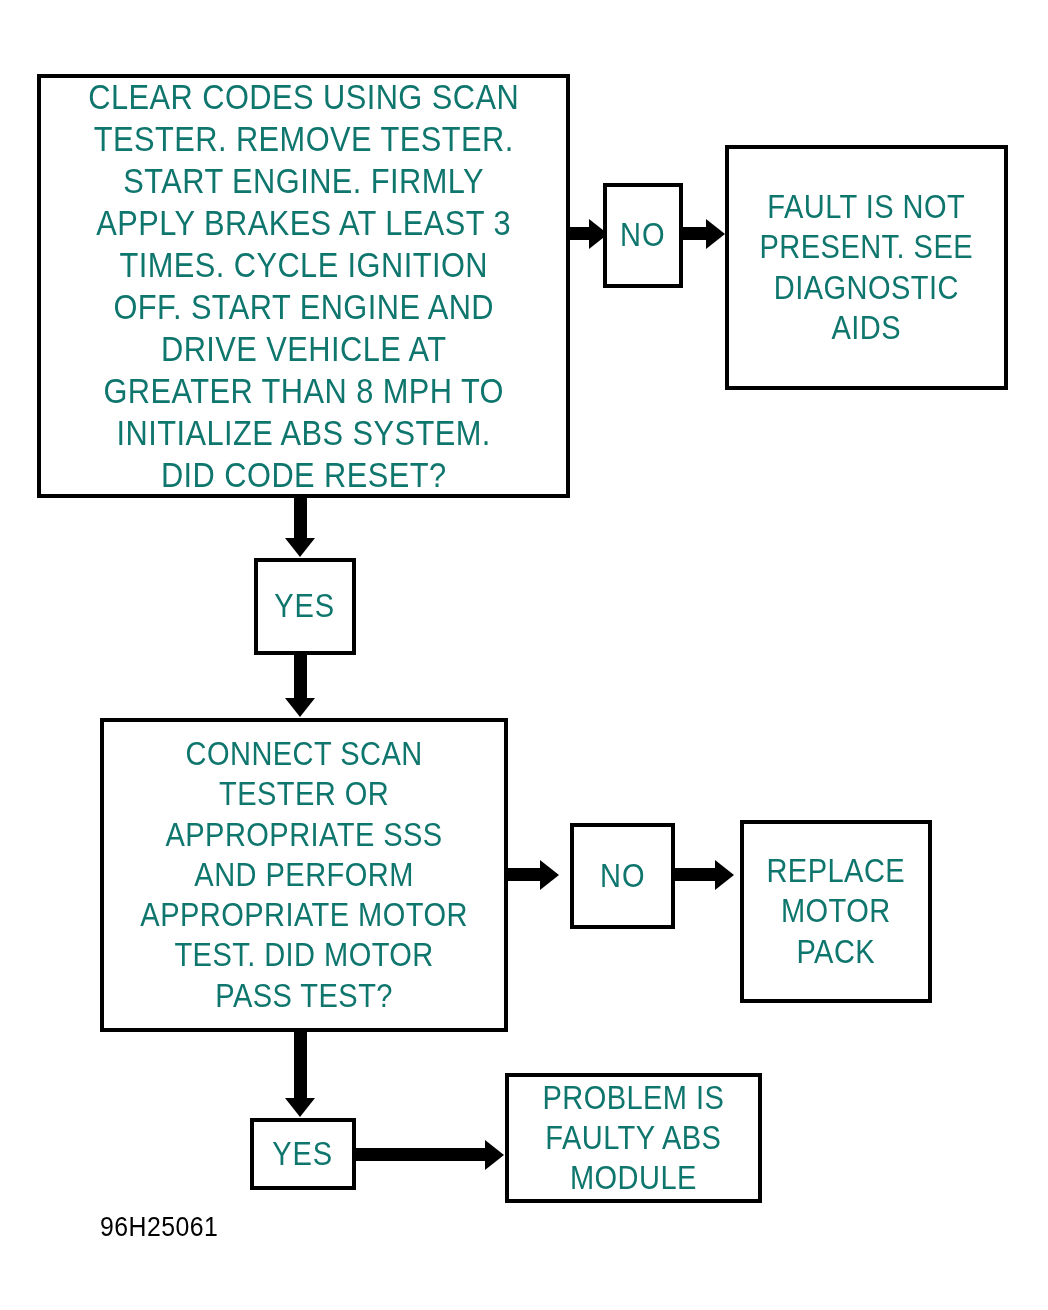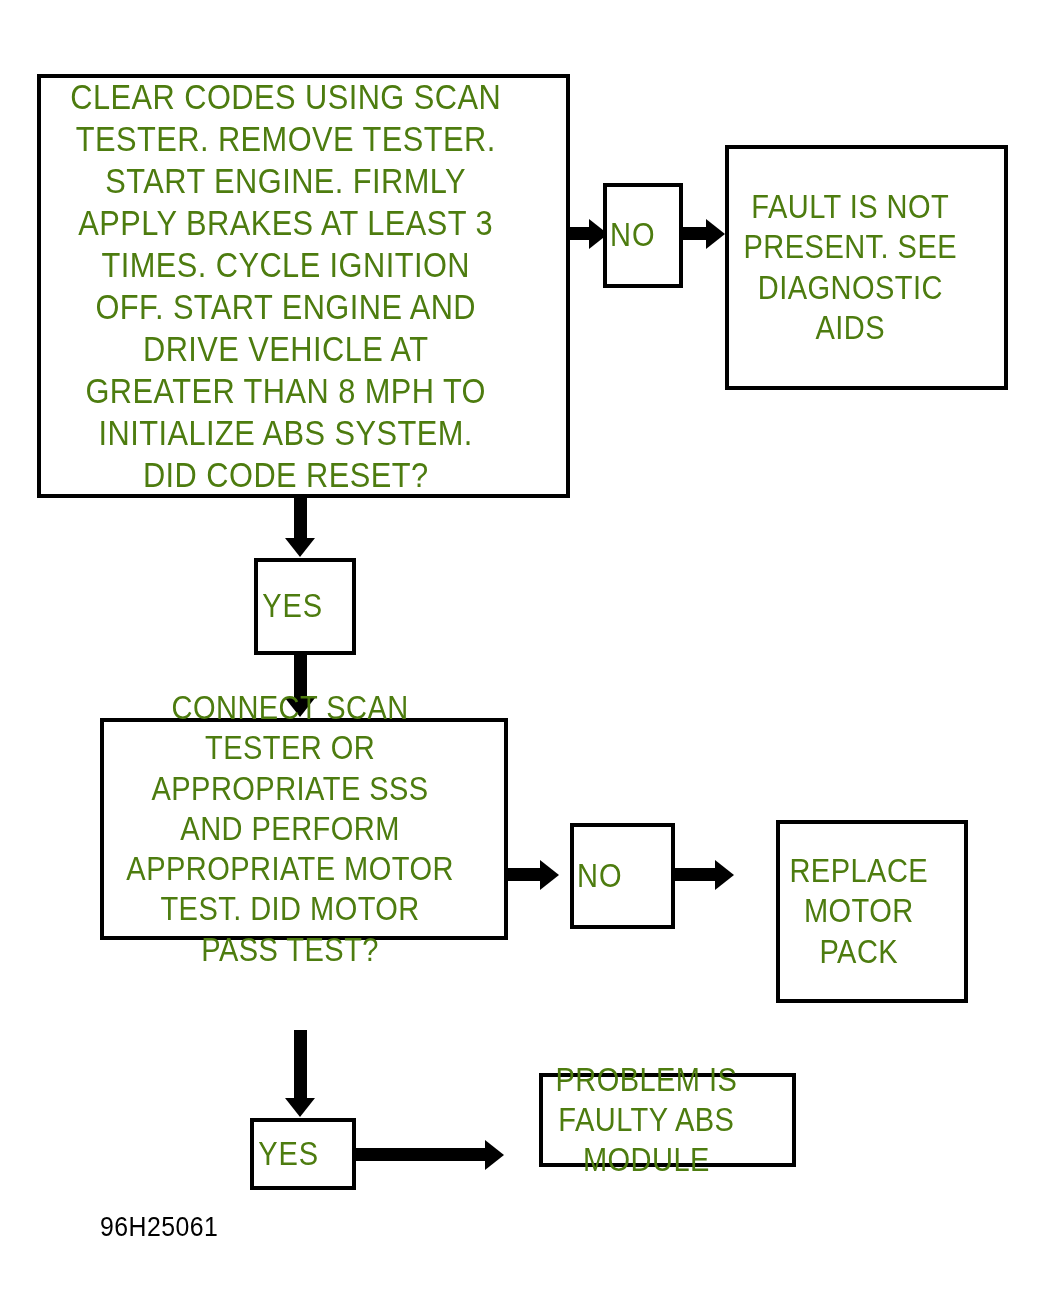--- a/index.html
+++ b/index.html
@@ -20,23 +20,23 @@
   }
 
   
   .node {
     position: absolute;
     box-sizing: border-box;
     border: 4px solid #000000;
     background: #ffffff;
     display: flex;
     align-items: center;
-    justify-content: flex-start;
+    justify-content: center;
     text-align: center;
-    color: #4d7c0f;
+    color: #0f766e;
   }
   .node .txt {
     display: block;
     white-space: pre-line;
     font-family: "Liberation Sans", sans-serif;
     font-weight: 400;
     text-transform: uppercase;
     transform: scaleX(0.88);
     transform-origin: center center;
   }
@@ -121,57 +121,57 @@
   <div class="conn conn-v" style="left:294px; top:496px; width:13px; height:48px;"></div>
   <div class="arrowhead arrow-down" style="left:285px; top:538px;"></div>
 
   <div class="node label" style="left:254px; top:558px; width:102px; height:97px;">
     <span class="txt">YES</span>
   </div>
 
   <div class="conn conn-v" style="left:294px; top:653px; width:13px; height:50px;"></div>
   <div class="arrowhead arrow-down" style="left:285px; top:698px;"></div>
 
-  <div class="node med" style="left:100px; top:718px; width:408px; height:222px;">
+  <div class="node med" style="left:100px; top:718px; width:408px; height:314px;">
     <span class="txt">CONNECT SCAN
 TESTER OR
 APPROPRIATE SSS
 AND PERFORM
 APPROPRIATE MOTOR
 TEST. DID MOTOR
 PASS TEST?</span>
   </div>
 
   <div class="conn conn-h" style="left:505px; top:868px; width:38px; height:13px;"></div>
   <div class="arrowhead arrow-right" style="left:540px; top:860px;"></div>
 
   <div class="node label" style="left:570px; top:823px; width:105px; height:106px;">
     <span class="txt">NO</span>
   </div>
 
   <div class="conn conn-h" style="left:673px; top:868px; width:45px; height:13px;"></div>
   <div class="arrowhead arrow-right" style="left:715px; top:860px;"></div>
 
-  <div class="node small" style="left:776px; top:820px; width:192px; height:183px;">
+  <div class="node small" style="left:740px; top:820px; width:192px; height:183px;">
     <span class="txt">REPLACE
 MOTOR
 PACK</span>
   </div>
 
   <div class="conn conn-v" style="left:294px; top:1030px; width:13px; height:74px;"></div>
   <div class="arrowhead arrow-down" style="left:285px; top:1098px;"></div>
 
   <div class="node label" style="left:250px; top:1118px; width:106px; height:72px;">
     <span class="txt">YES</span>
   </div>
 
   <div class="conn conn-h" style="left:353px; top:1148px; width:135px; height:13px;"></div>
   <div class="arrowhead arrow-right" style="left:485px; top:1140px;"></div>
 
-  <div class="node small" style="left:505px; top:1073px; width:257px; height:94px;margin-left:34px;">
+  <div class="node small" style="left:505px; top:1073px; width:257px; height:130px;">
     <span class="txt">PROBLEM IS
 FAULTY ABS
 MODULE</span>
   </div>
 
   <div id="caption" style="left:100px; top:1212px;">96H25061</div>
 
 </div>
 
 </body></html>

